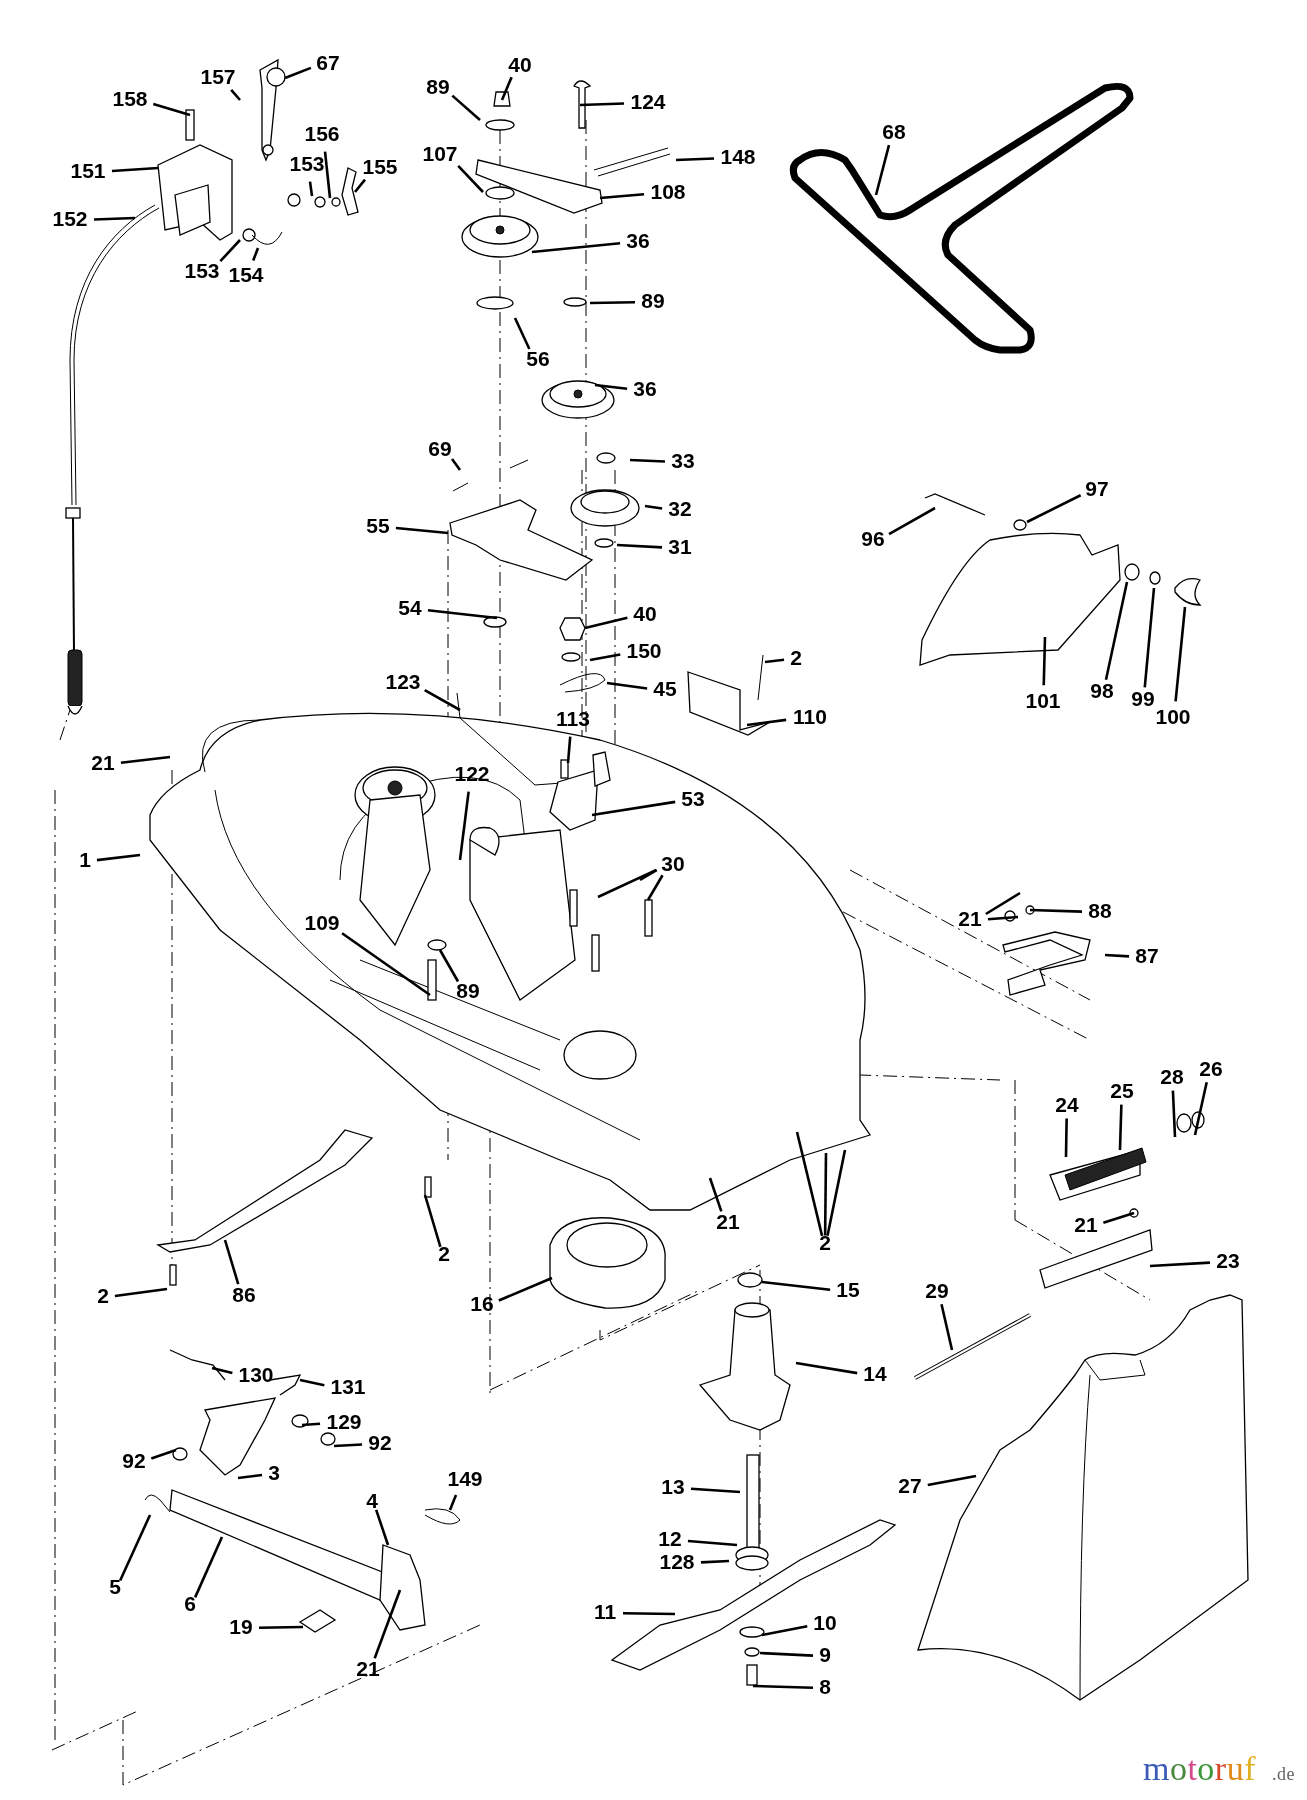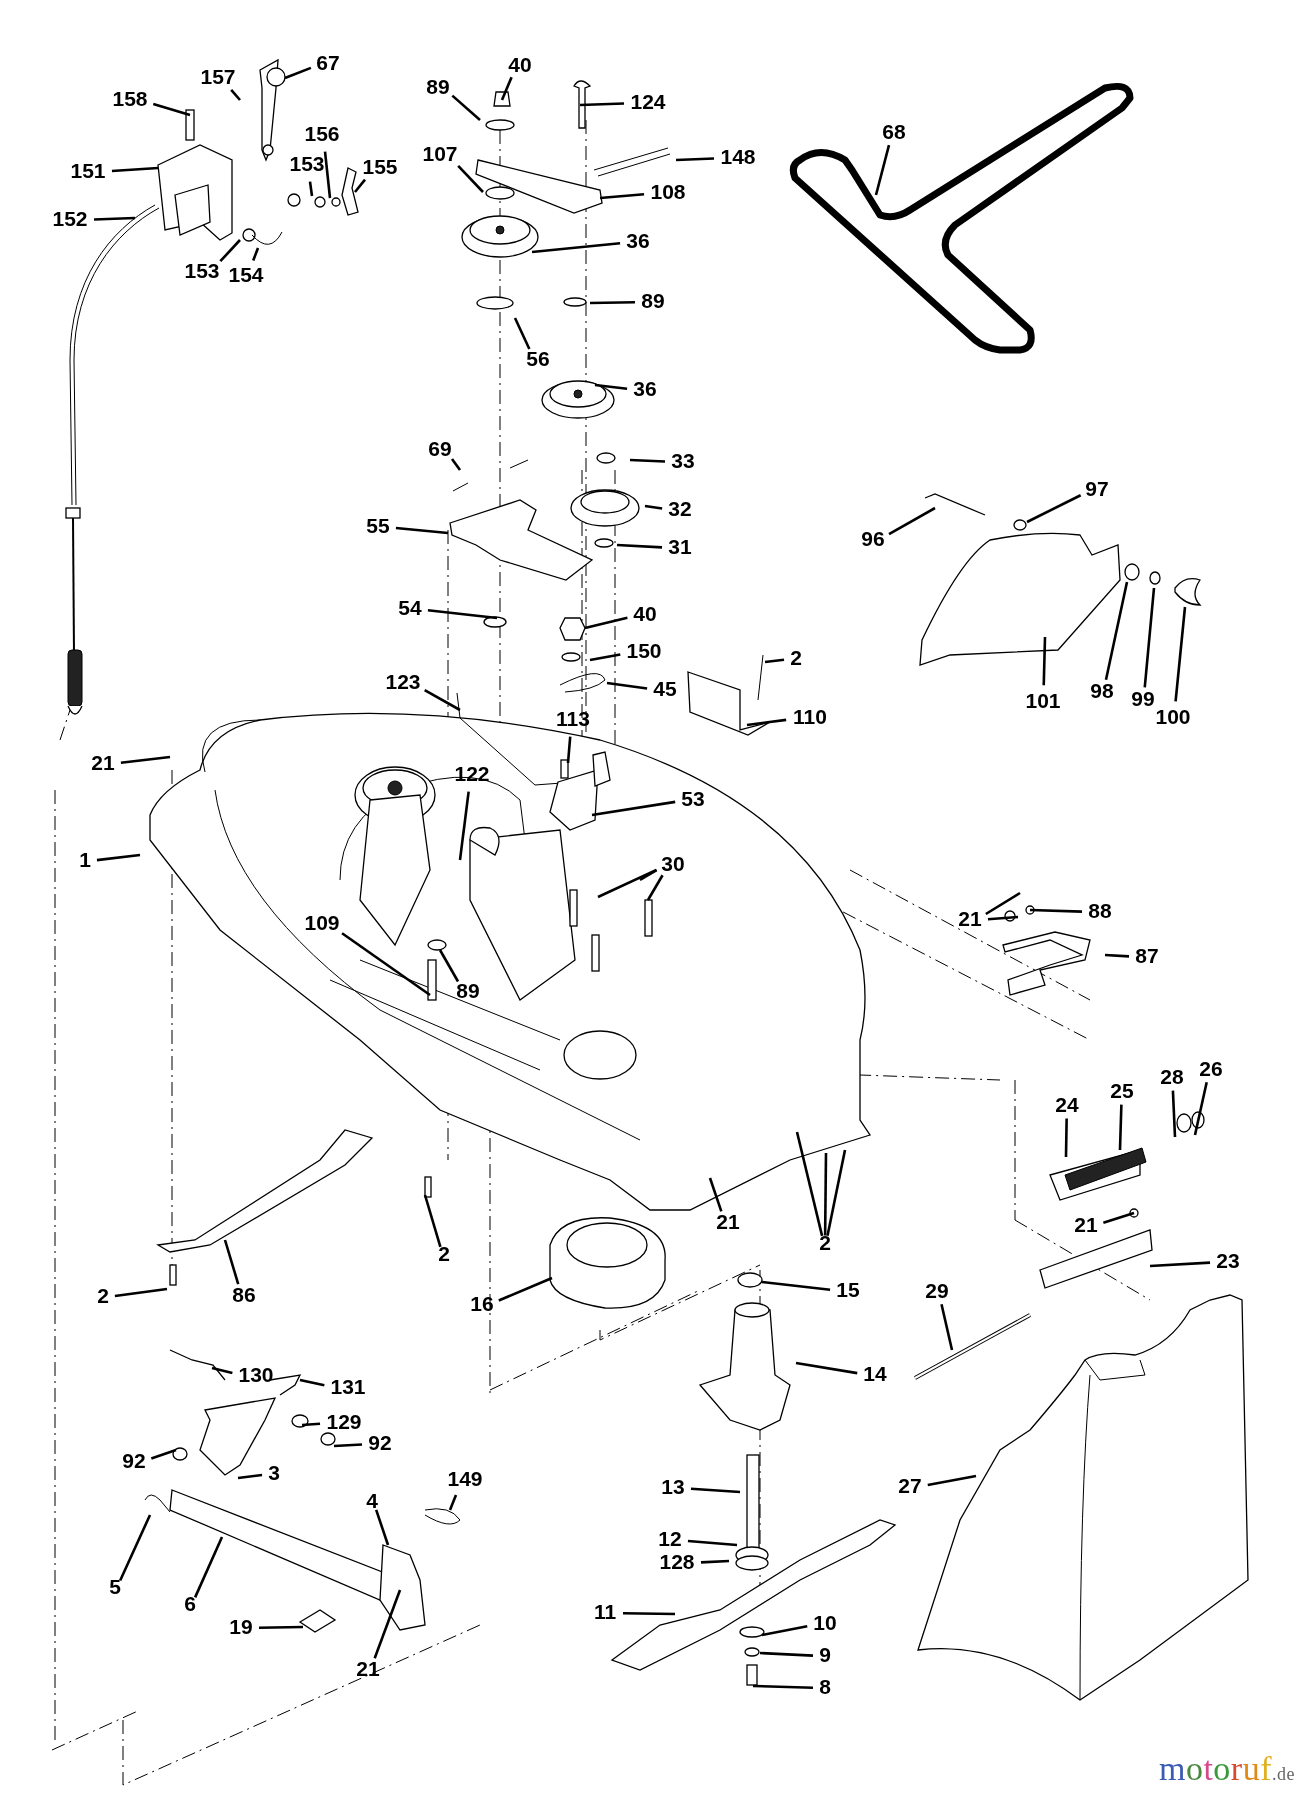--- a/index.html
+++ b/index.html
@@ -9,21 +9,21 @@
   .callout-text { font-family:"Liberation Sans", sans-serif; font-weight:bold; font-size:21px; fill:#000; }
   .leader { stroke:#000; stroke-width:2.6; fill:none; }
   .part { stroke:#000; stroke-width:1.3; fill:#fff; }
   .part-thin { stroke:#000; stroke-width:1; fill:none; }
   .axis { stroke:#000; stroke-width:1; stroke-dasharray:14 5 2 5; fill:none; }
   .belt { stroke:#000; stroke-width:7; fill:none; stroke-linejoin:round; }
   .dark { fill:#222; stroke:#000; stroke-width:1; }
   #watermark { position:absolute; right:12px; bottom:12px; font-family:"Liberation Serif", serif;
                font-size:34px; letter-spacing:0.5px; }
   #watermark span { display:inline-block; }
-  #watermark .tld { font-size:18px; color:#666; }
+  #watermark .tld { font-size:18px; color:#666;margin-left:16px; }
 </style>
 </head>
 <body>
 
 <svg id="diagram" viewBox="0 0 1307 1800" xmlns="http://www.w3.org/2000/svg">
 
   <g>
     <path class="axis" d="M500 130 L500 1060"></path>
     <path class="axis" d="M586 120 L586 1050"></path>
     <path class="axis" d="M582 470 L582 1030"></path>

